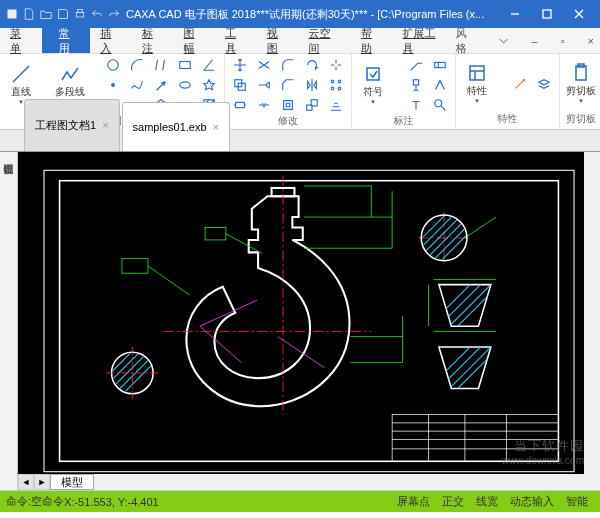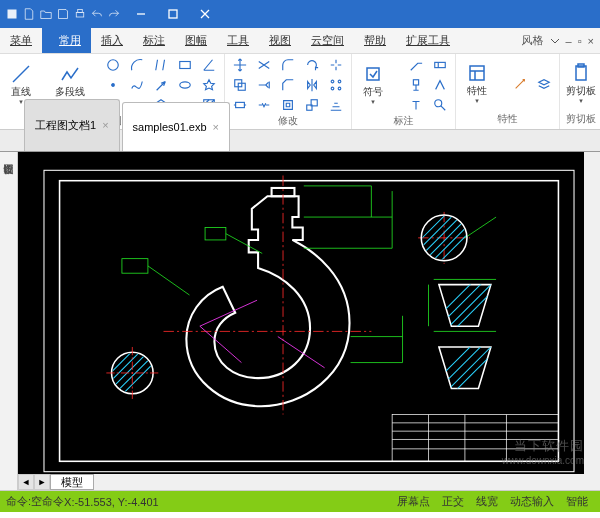--- a/index.html
+++ b/index.html
@@ -8,21 +8,21 @@
 .qa-toolbar { display:flex; gap:5px; margin-right:6px; }
 .qa-icon { width:12px; height:12px; fill:#fff; opacity:.9; }
 .title-text { flex:1; white-space:nowrap; overflow:hidden; text-overflow:ellipsis; }
 .win-controls { display:flex; gap:2px; }
 .win-btn { width:30px; height:20px; display:flex; align-items:center; justify-content:center; cursor:pointer; }
 .win-btn svg { width:10px; height:10px; fill:none; stroke:#fff; stroke-width:1.3; }
 
 .menubar { height:26px; background:#f5f5f5; display:flex; align-items:stretch; font-size:11px; border-bottom:1px solid #ddd; }
 .menu-item { padding:0 10px; display:flex; align-items:center; cursor:pointer; color:#333;text-decoration:underline; }
 .menu-item.active { background:#2a6ec9; color:#fff;padding-left:17px; }
-.menu-right { margin-left:auto; display:flex; align-items:center; gap:6px; padding-right:6px; color:#555; }
+.menu-right { margin-left:auto; display:flex; align-items:center; gap:23px; padding-right:6px; color:#555; }
 .menu-right span { cursor:pointer; font-size:11px; }
 .menu-right svg{width:10px;height:10px;fill:#555;}
 
 .ribbon { height:76px; background:#fff; border-bottom:1px solid #ccc; display:flex; }
 .ribbon-group { border-right:1px solid #e5e5e5; display:flex; flex-direction:column; padding:2px 4px 0; }
 .ribbon-body { flex:1; display:flex; align-items:center; gap:15px; }
 .ribbon-label { font-size:10px; color:#666; text-align:center; padding:0 0 3px; }
 .big-btn { width:34px; display:flex; flex-direction:column; align-items:center; gap:1px; cursor:pointer; padding:2px 0; }
 .big-btn svg { width:20px; height:20px; fill:none; stroke:#2a6ec9; stroke-width:1.5; }
 .big-btn-label { font-size:10px; color:#333; white-space:nowrap; }
@@ -77,20 +77,21 @@
         <rect x="3" y="6" width="10" height="6" fill="none" stroke="#fff"></rect>
         <rect x="5" y="2" width="6" height="4" fill="none" stroke="#fff"></rect>
       </svg>
     <svg class="qa-icon" viewBox="0 0 16 16">
         <path d="M6 3L2 7l4 4M2 7h8a4 4 0 014 4" fill="none" stroke="#fff"></path>
       </svg>
     <svg class="qa-icon" viewBox="0 0 16 16">
         <path d="M10 3l4 4-4 4M14 7H6a4 4 0 00-4 4" fill="none" stroke="#fff"></path>
       </svg>
   </div>
+  <span class="title-text">CAXA CAD 电子图板 2018***试用期(还剩30天)*** - [C:\Program Files (x...</span>
   <div class="win-controls">
     <div class="win-btn">
         <svg viewBox="0 0 10 10">
           <path d="M1 5h8"></path>
         </svg>
       </div>
     <div class="win-btn">
         <svg viewBox="0 0 10 10">
           <rect x="1" y="1" width="8" height="8"></rect>
         </svg>

